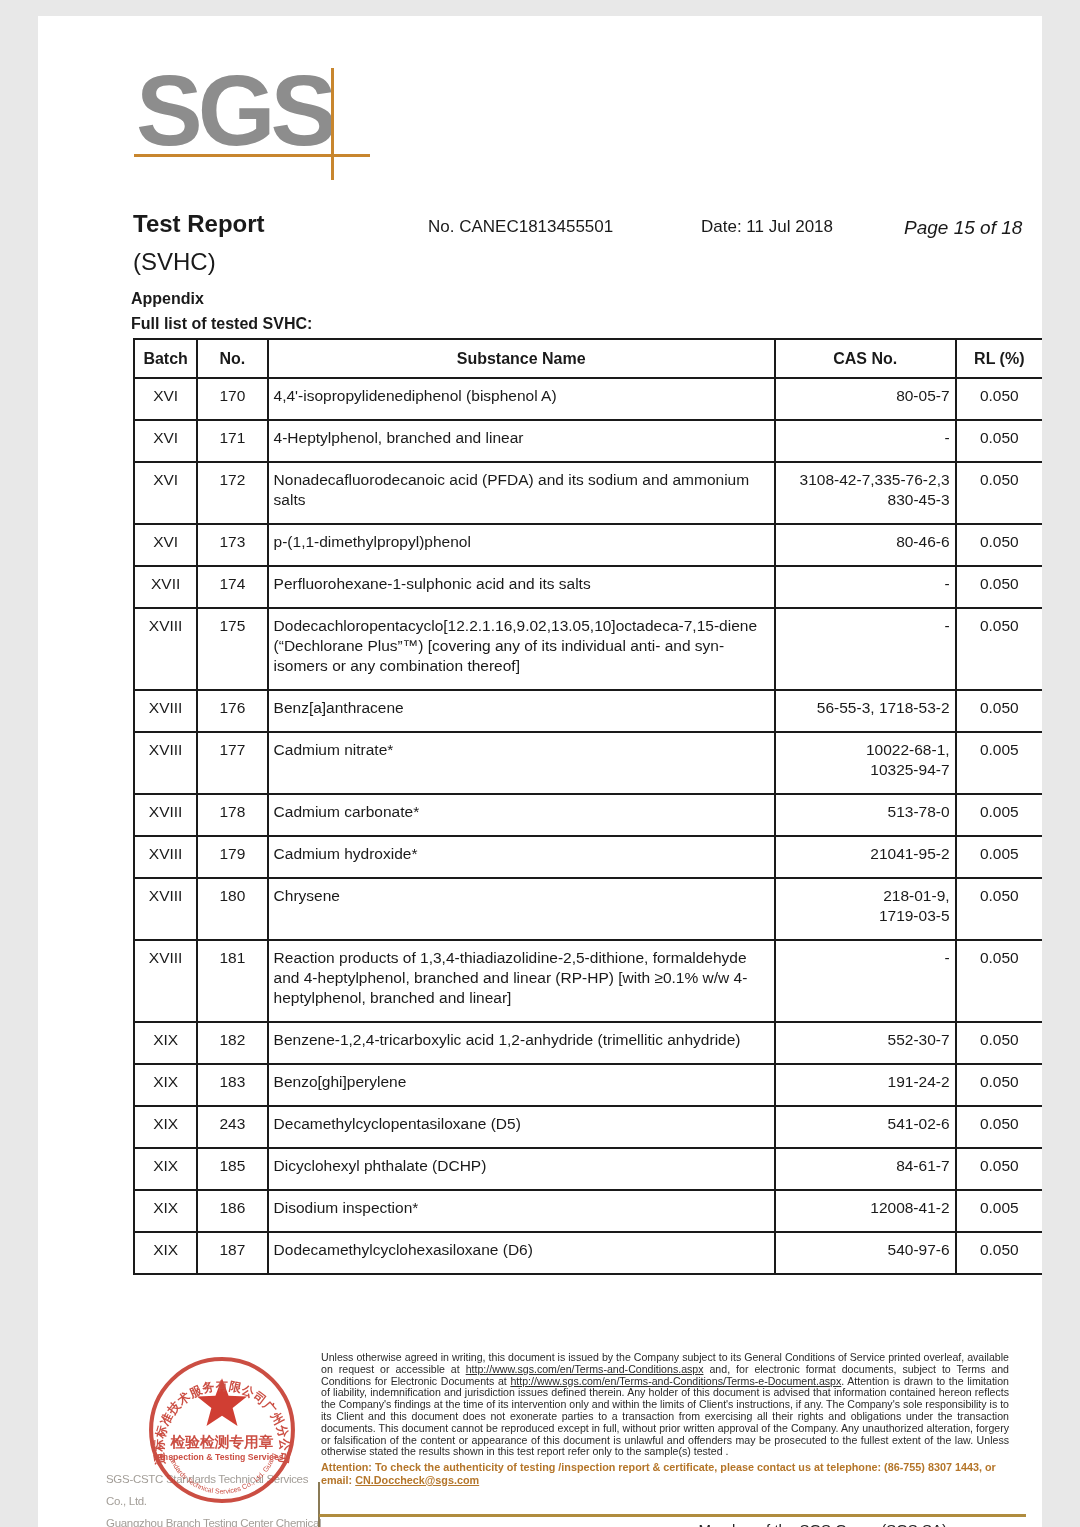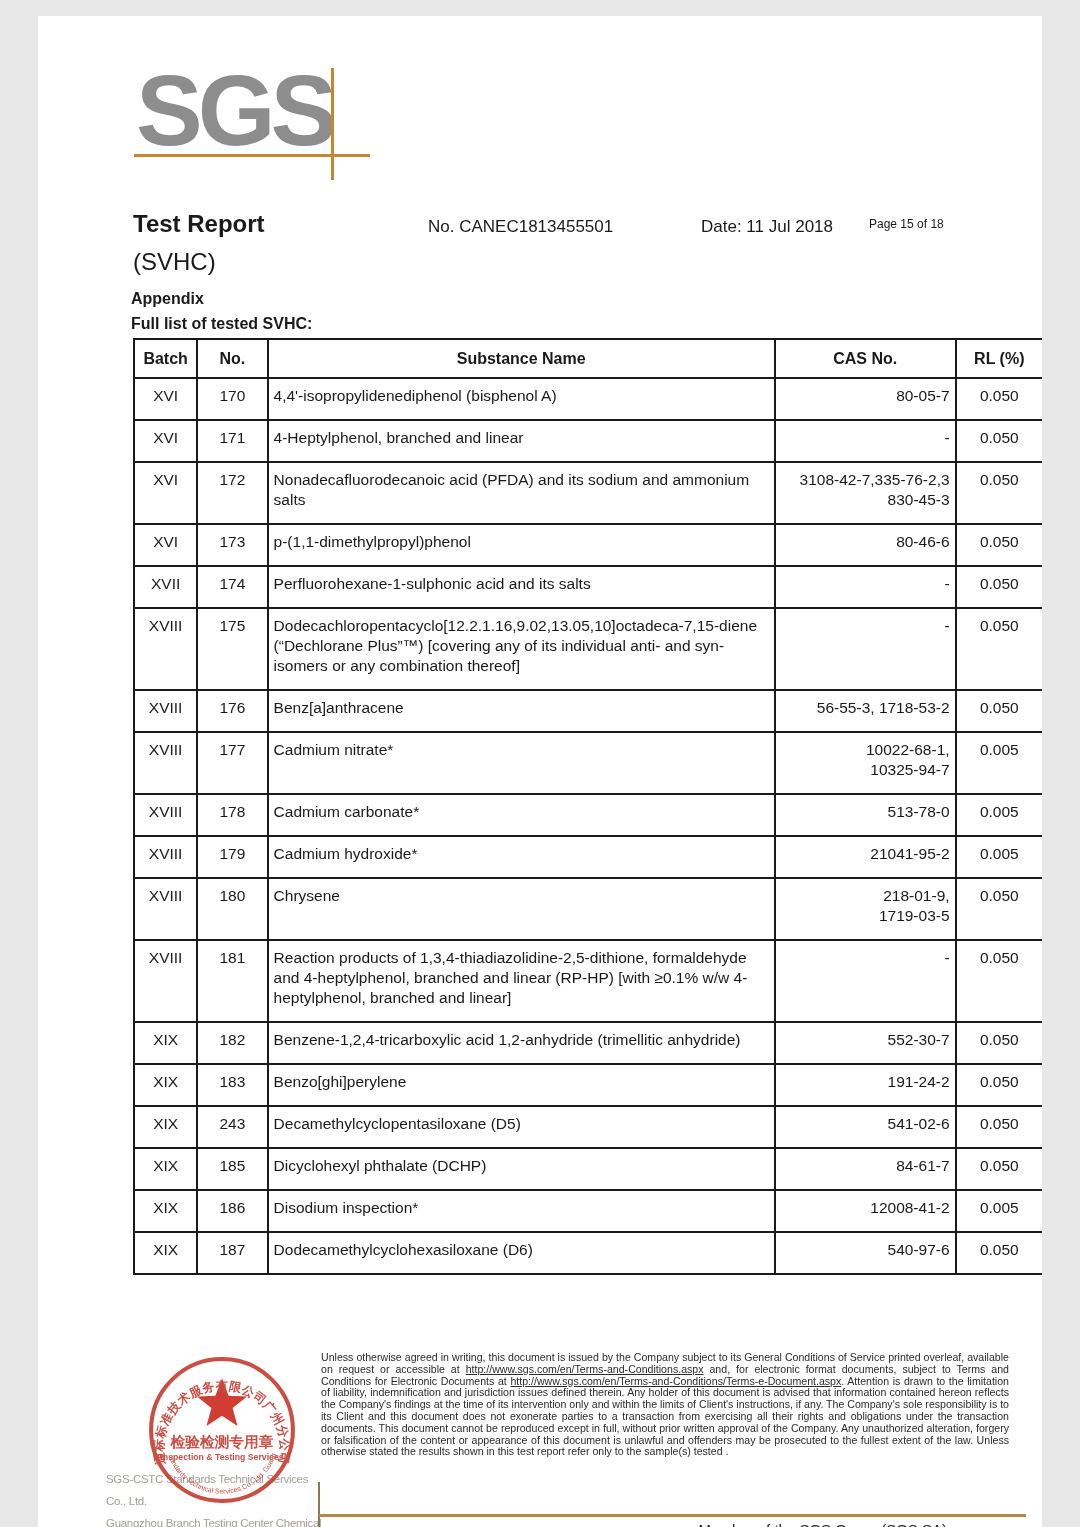--- a/index.html
+++ b/index.html
@@ -10,21 +10,21 @@
   .logo-text{position:absolute;left:98px;top:44px;font-size:100px;font-weight:bold;
              color:#8d8d8d;letter-spacing:-5px;line-height:1;}
   .logo-vline{position:absolute;left:293px;top:52px;width:3px;height:112px;background:#c8862e;}
   .logo-hline{position:absolute;left:96px;top:138px;width:236px;height:3px;background:#c8862e;}
 
   
   .doc-title{position:absolute;left:95px;top:194px;font-size:24px;font-weight:bold;}
   .doc-subtitle{position:absolute;left:95px;top:232px;font-size:24px;}
   .meta-no{position:absolute;left:390px;top:201px;font-size:17px;}
   .meta-date{position:absolute;left:663px;top:201px;font-size:17px;}
-  .meta-page{position:absolute;left:831px;top:201px;font-size:12px;}
+  .meta-page{position:absolute;left:866px;top:201px;font-size:19px;font-style:italic;}
   .appendix-label{position:absolute;left:93px;top:274px;font-size:16px;font-weight:bold;}
   .list-label{position:absolute;left:93px;top:299px;font-size:16px;font-weight:bold;}
 
   
   .svhc-table{position:absolute;left:95px;top:322px;width:911px;border-collapse:collapse;
               table-layout:fixed;font-size:15.5px;}
   .svhc-table th,.svhc-table td{border:2px solid #1a1a1a;}
   .svhc-table th{height:33px;font-size:16px;font-weight:bold;text-align:center;padding:2px;}
   .svhc-table td{vertical-align:top;padding:7px 5px 13px;line-height:20px;}
   .col-batch{width:63px;text-align:center;}
@@ -237,19 +237,20 @@
     </text>
     <text x="75" y="92" text-anchor="middle" font-size="14.5" font-weight="bold" fill="#c63b2f">检验检测专用章</text>
     <text x="75" y="105" text-anchor="middle" font-size="8.6" font-weight="bold" fill="#c63b2f">Inspection &amp; Testing Services</text>
     <text font-size="7" fill="#c63b2f">
       <textPath href="#arcB" startOffset="50%" text-anchor="middle">SGS-CSTC Standards Technical Services Co., Ltd. Guangzhou Branch</textPath>
     </text>
   </svg>
 
   <div class="footer-right">
     <div class="legal"><span>Unless otherwise agreed in writing, this document is issued by the Company subject to its General Conditions of Service printed overleaf, available on request or accessible at </span><span class="link">http://www.sgs.com/en/Terms-and-Conditions.aspx</span><span> and, for electronic format documents, subject to Terms and Conditions for Electronic Documents at </span><span class="link">http://www.sgs.com/en/Terms-and-Conditions/Terms-e-Document.aspx</span><span>. Attention is drawn to the limitation of liability, indemnification and jurisdiction issues defined therein. Any holder of this document is advised that information contained hereon reflects the Company's findings at the time of its intervention only and within the limits of Client's instructions, if any. The Company's sole responsibility is to its Client and this document does not exonerate parties to a transaction from exercising all their rights and obligations under the transaction documents. This document cannot be reproduced except in full, without prior written approval of the Company. Any unauthorized alteration, forgery or falsification of the content or appearance of this document is unlawful and offenders may be prosecuted to the fullest extent of the law. Unless otherwise stated the results shown in this test report refer only to the sample(s) tested .</span></div>
+    <div class="attention"><span>Attention: To check the authenticity of testing /inspection report &amp; certificate, please contact us at telephone: (86-755) 8307 1443, or email: </span><span class="email">CN.Doccheck@sgs.com</span></div>
   </div>
 
   <div class="addr-vline"></div>
   <div class="gold-rule"></div>
   <div class="member-line">Member of the SGS Group (SGS SA)</div>
 
 </div>
 
 </body></html>

